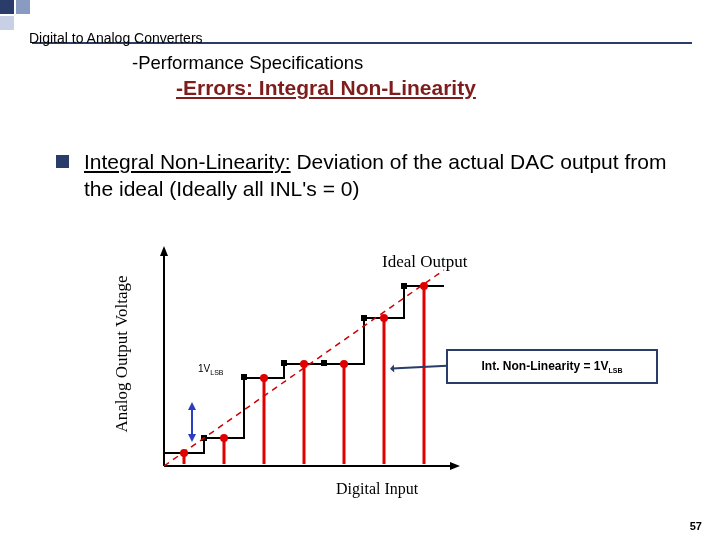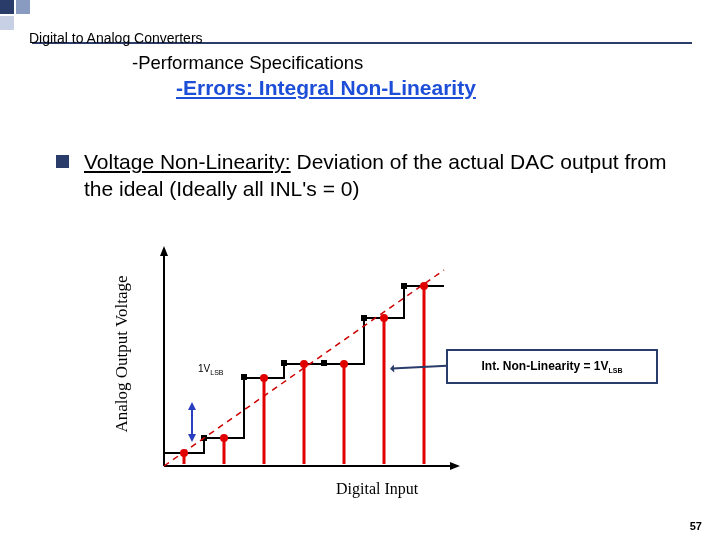--- a/index.html
+++ b/index.html
@@ -35,21 +35,21 @@
     top: 52px; left: 104px;
     font-size: 18.5px;
     margin-left: 28px;
   }
   .title {
     position: absolute;
     top: 76px; left: 176px;
     font-size: 21px;
     font-weight: bold;
     text-decoration: underline;
-    color: #1d4ed8;
+    color: #7f1d1d;
   }
   .bullet {
     position: absolute;
     top: 155px; left: 56px;
     width: 13px; height: 13px;
     background: #2a3c6a;
   }
   .def {
     position: absolute;
     top: 148px; left: 84px;
@@ -136,21 +136,21 @@
     <div class="sq3"></div>
 </div>
 <div class="header-line"></div>
 
 <div class="crumb1">Digital to Analog Converters</div>
 <div class="crumb2">-Performance Specifications</div>
 <div class="title">-Errors: Integral Non-Linearity</div>
 
 <div class="bullet"></div>
 <div class="def">
-  <span class="term">Voltage Non-Linearity:</span><span> Deviation of the actual DAC output from the ideal (Ideally all INL's = 0)</span>
+  <span class="term">Integral Non-Linearity:</span><span> Deviation of the actual DAC output from the ideal (Ideally all INL's = 0)</span>
 </div>
 
 <div class="diagram">
 
   <svg width="380" height="240" viewBox="0 0 380 240">
 
     <line x1="30" y1="220" x2="30" y2="4" stroke="#000" stroke-width="2"></line>
     <polygon points="30,0 26,10 34,10" fill="#000"></polygon>
     <line x1="30" y1="220" x2="320" y2="220" stroke="#000" stroke-width="2"></line>
     <polygon points="326,220 316,216 316,224" fill="#000"></polygon>
@@ -189,20 +189,21 @@
       <circle cx="130" cy="132" r="4"></circle>
       <circle cx="170" cy="118" r="4"></circle>
       <circle cx="210" cy="118" r="4"></circle>
       <circle cx="250" cy="72" r="4"></circle>
       <circle cx="290" cy="40" r="4"></circle>
     </g>
   </svg>
 
   <div class="y-axis-label">Analog Output Voltage</div>
   <div class="x-axis-label">Digital Input</div>
+  <div class="ideal-label">Ideal Output</div>
 
   <div class="lsb-label">
     <span>1V</span><sub>LSB</sub>
   </div>
 
   <div class="inl-pointer"></div>
   <div class="inl-callout">
     <span>Int. Non-Linearity = 1V</span><sub>LSB</sub>
   </div>
 </div>

